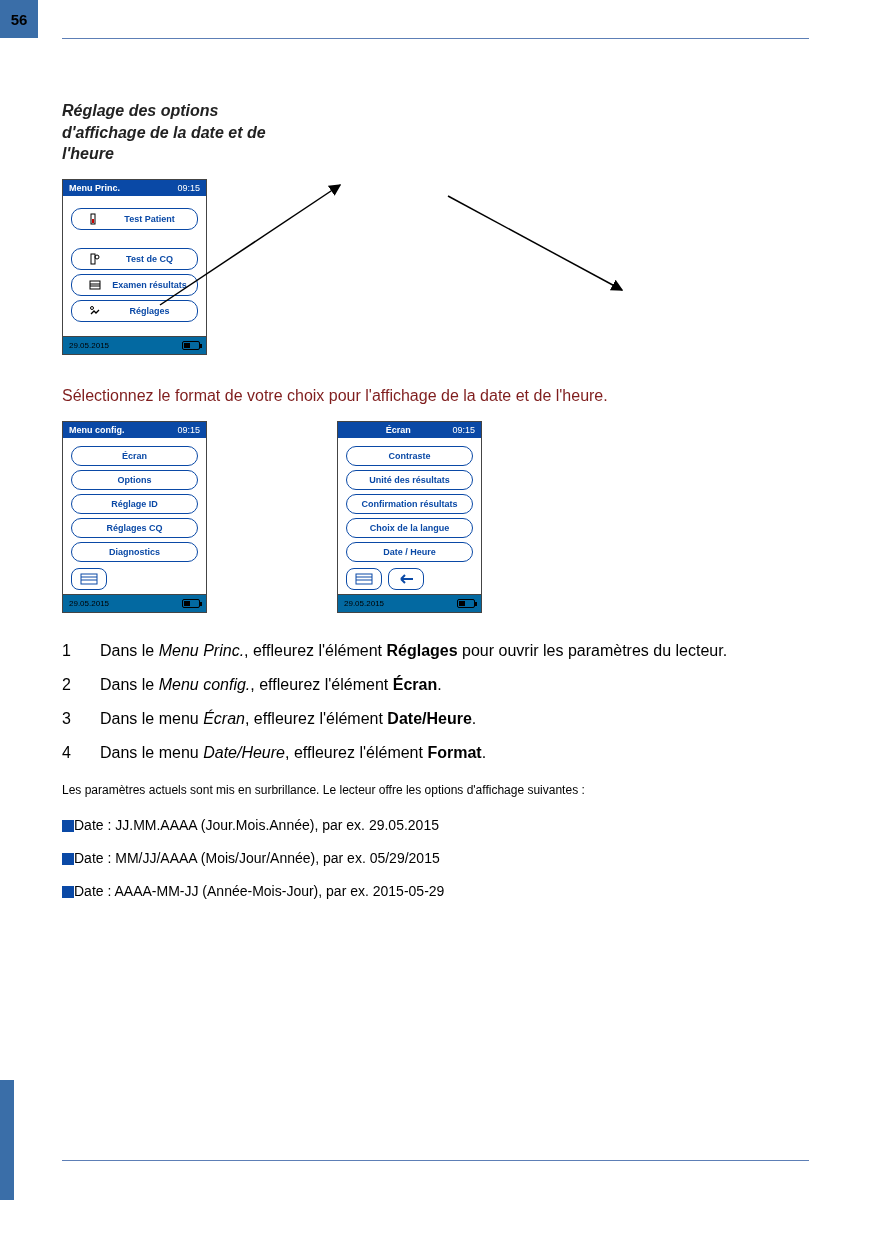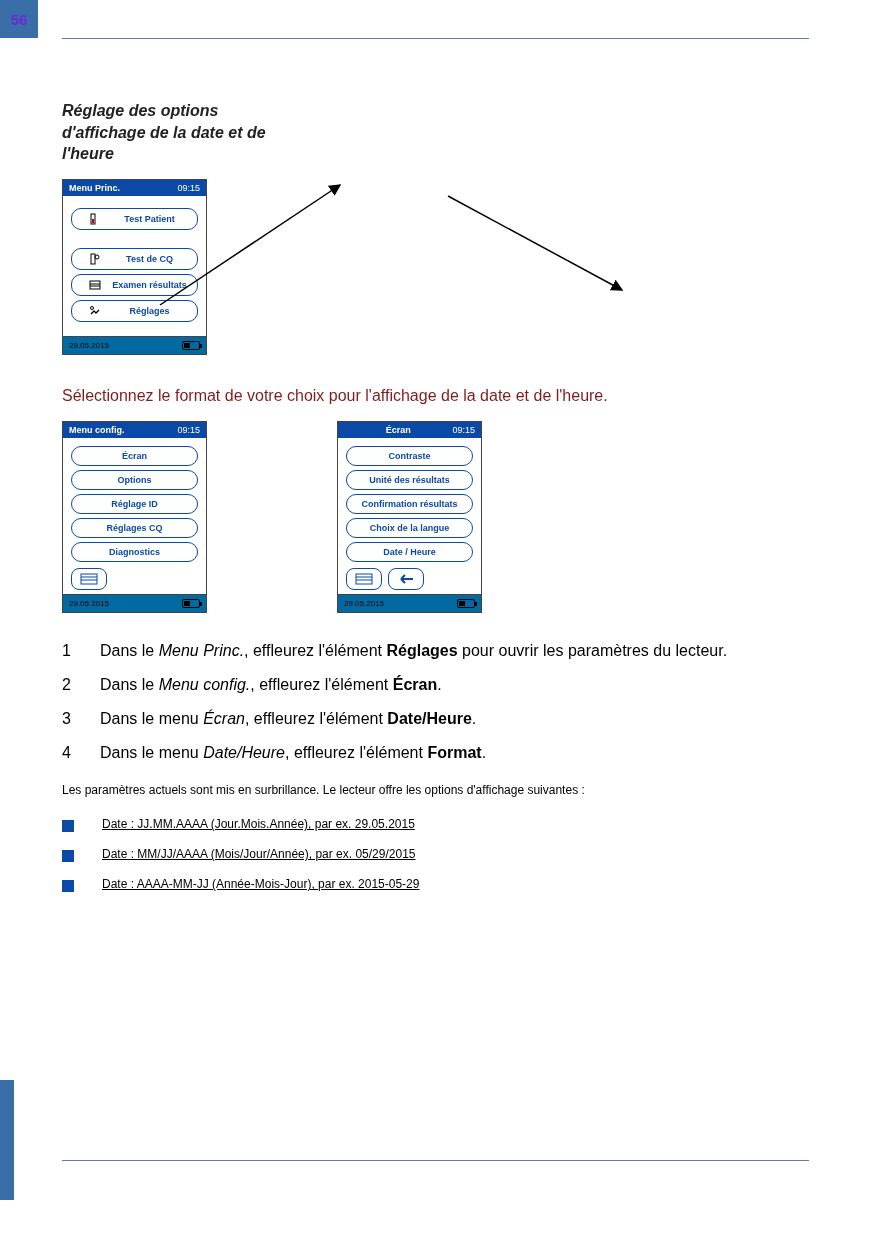--- a/index.html
+++ b/index.html
@@ -20,21 +20,21 @@
   .side-strip {
     position: absolute;
     left: 0; top: 1080px;
     width: 14px; height: 120px;
     background: #3a6ea8;
   }
   .page-number {
     position: absolute;
     left: 0; top: 0;
     width: 38px; height: 38px;
-    color: #6d28d9;
+    color: #000000;
     font-weight: bold;
     font-size: 15px;
     display: flex;
     align-items: center;
     justify-content: center;
   }
   .top-rule {
     position: absolute;
     left: 62px; right: 66px; top: 38px;
     border-top: 1px solid #5d7fb6;
@@ -158,25 +158,23 @@
   .step-text em { font-style: italic; }
   .step-text strong { font-weight: bold; }
   .para {
     font-size: 12px;
     line-height: 1.5;
     margin: 10px 0 16px 0;
   }
   .bullets { margin-top: 4px; }
   .bullet-row {
     display: flex;
-    gap: 28px;
-    font-size: 12px;
+    font-size: 14px;
     line-height: 1.5;
     margin-bottom: 12px;
-    text-decoration: underline;
   }
   .bullet-mark {
     width: 12px; height: 12px;
     background: #0a49a6;
     flex-shrink: 0;
     margin-top: 5px;
   }
   .bullet-text { flex: 1; }
   .screens-row {
     display: flex;

